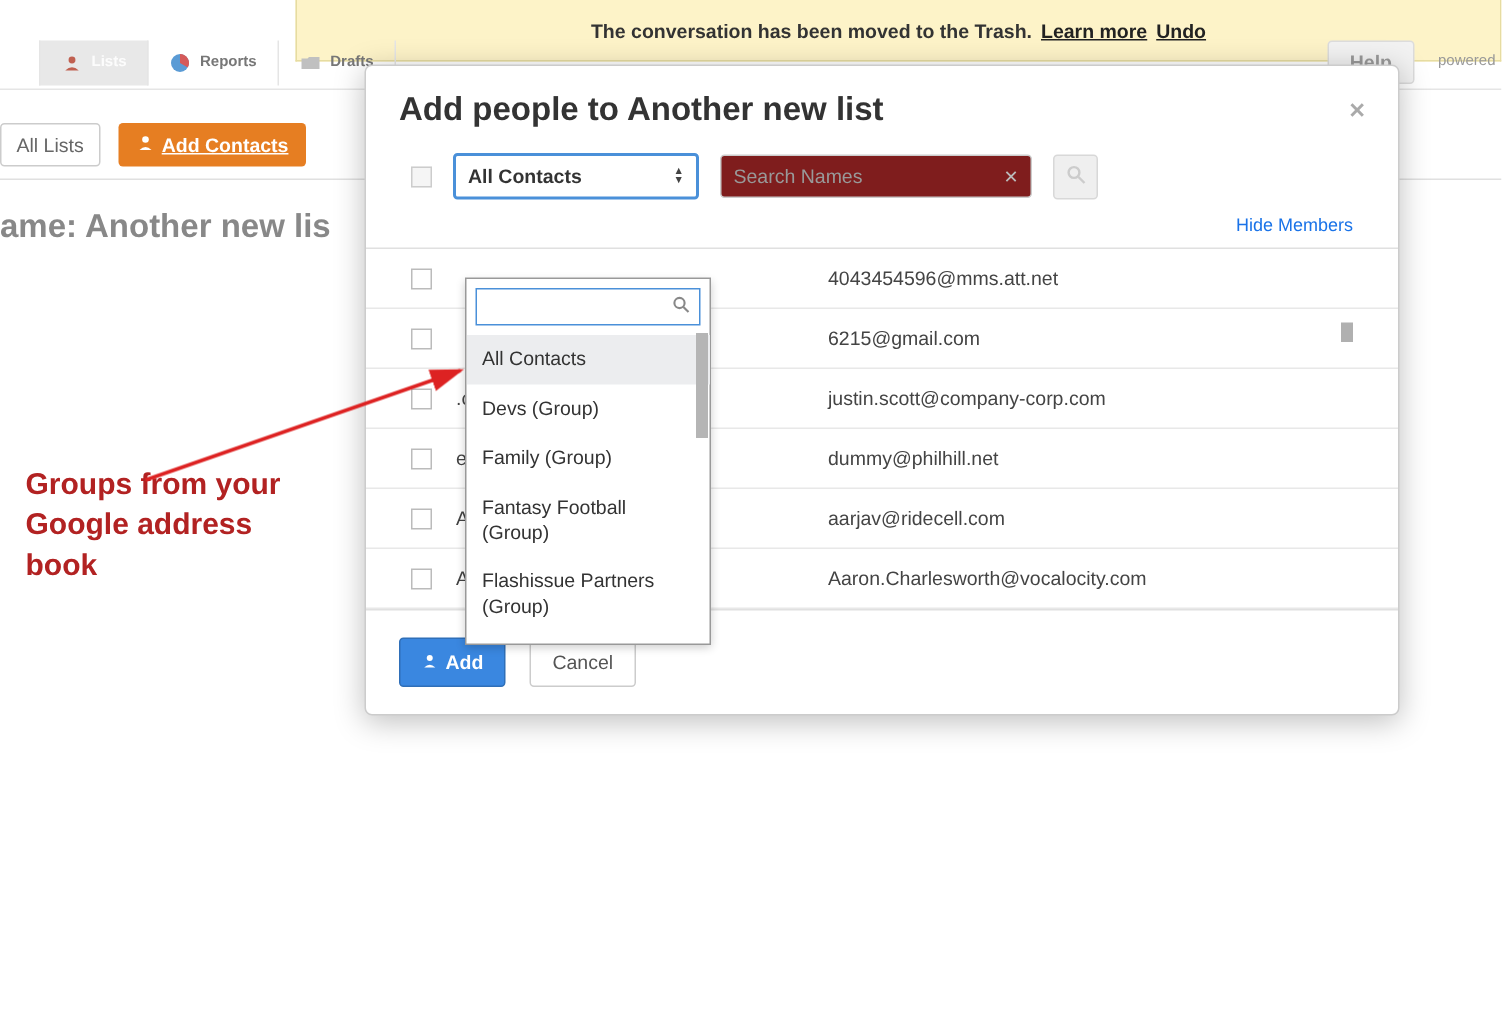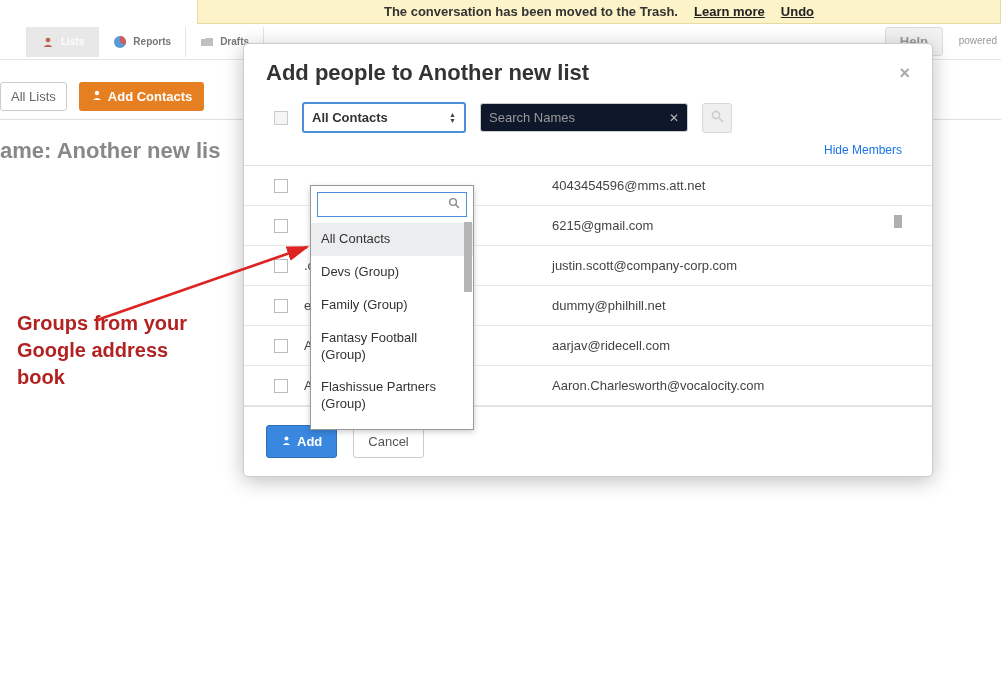--- a/index.html
+++ b/index.html
@@ -11,29 +11,29 @@
       width: 1001px;
       height: 682px;
       overflow: hidden;
       position: relative;
     }
     .notif-bar {
       position: absolute;
       top: 0;
       left: 197px;
       right: 0;
-      height: 24px;
+      height: 41px;
       background: #fdf3c8;
       border: 1px solid #e6dca1;
       border-top: none;
       display: flex;
       align-items: center;
       justify-content: center;
       font-size: 13px;
-      gap: 16px;
+      gap: 6px;
     }
     .notif-bar .msg { font-weight: bold; }
     .notif-bar a { color: #222; font-weight: bold; text-decoration: underline; cursor: pointer; }
     .top-nav {
       position: absolute;
       top: 24px;
       left: 0;
       right: 0;
       height: 36px;
       display: flex;
@@ -94,20 +94,21 @@
       background: #e67e22;
       color: #fff;
       border: none;
       padding: 7px 12px;
       border-radius: 3px;
       font-size: 13px;
       font-weight: bold;
       display: flex;
       align-items: center;
       gap: 5px;
+      text-decoration: underline;
     }
     .page-title {
       position: absolute;
       top: 138px;
       left: 0;
       font-size: 22px;
       font-weight: bold;
       color: #888;
     }
     .modal {
@@ -153,21 +154,21 @@
     .search-names {
       border: 1px solid #ccc;
       border-radius: 3px;
       padding: 6px 8px;
       width: 208px;
       display: flex;
       align-items: center;
       justify-content: space-between;
       color: #999;
       font-size: 13px;
-      background: #0f172a;
+      background: #7f1d1d;
     }
     .search-x { color: #bbb; cursor: pointer; font-size: 12px; }
     .search-btn {
       width: 30px;
       height: 30px;
       background: #efefef;
       border: 1px solid #d8d8d8;
       border-radius: 3px;
       display: flex;
       align-items: center;

